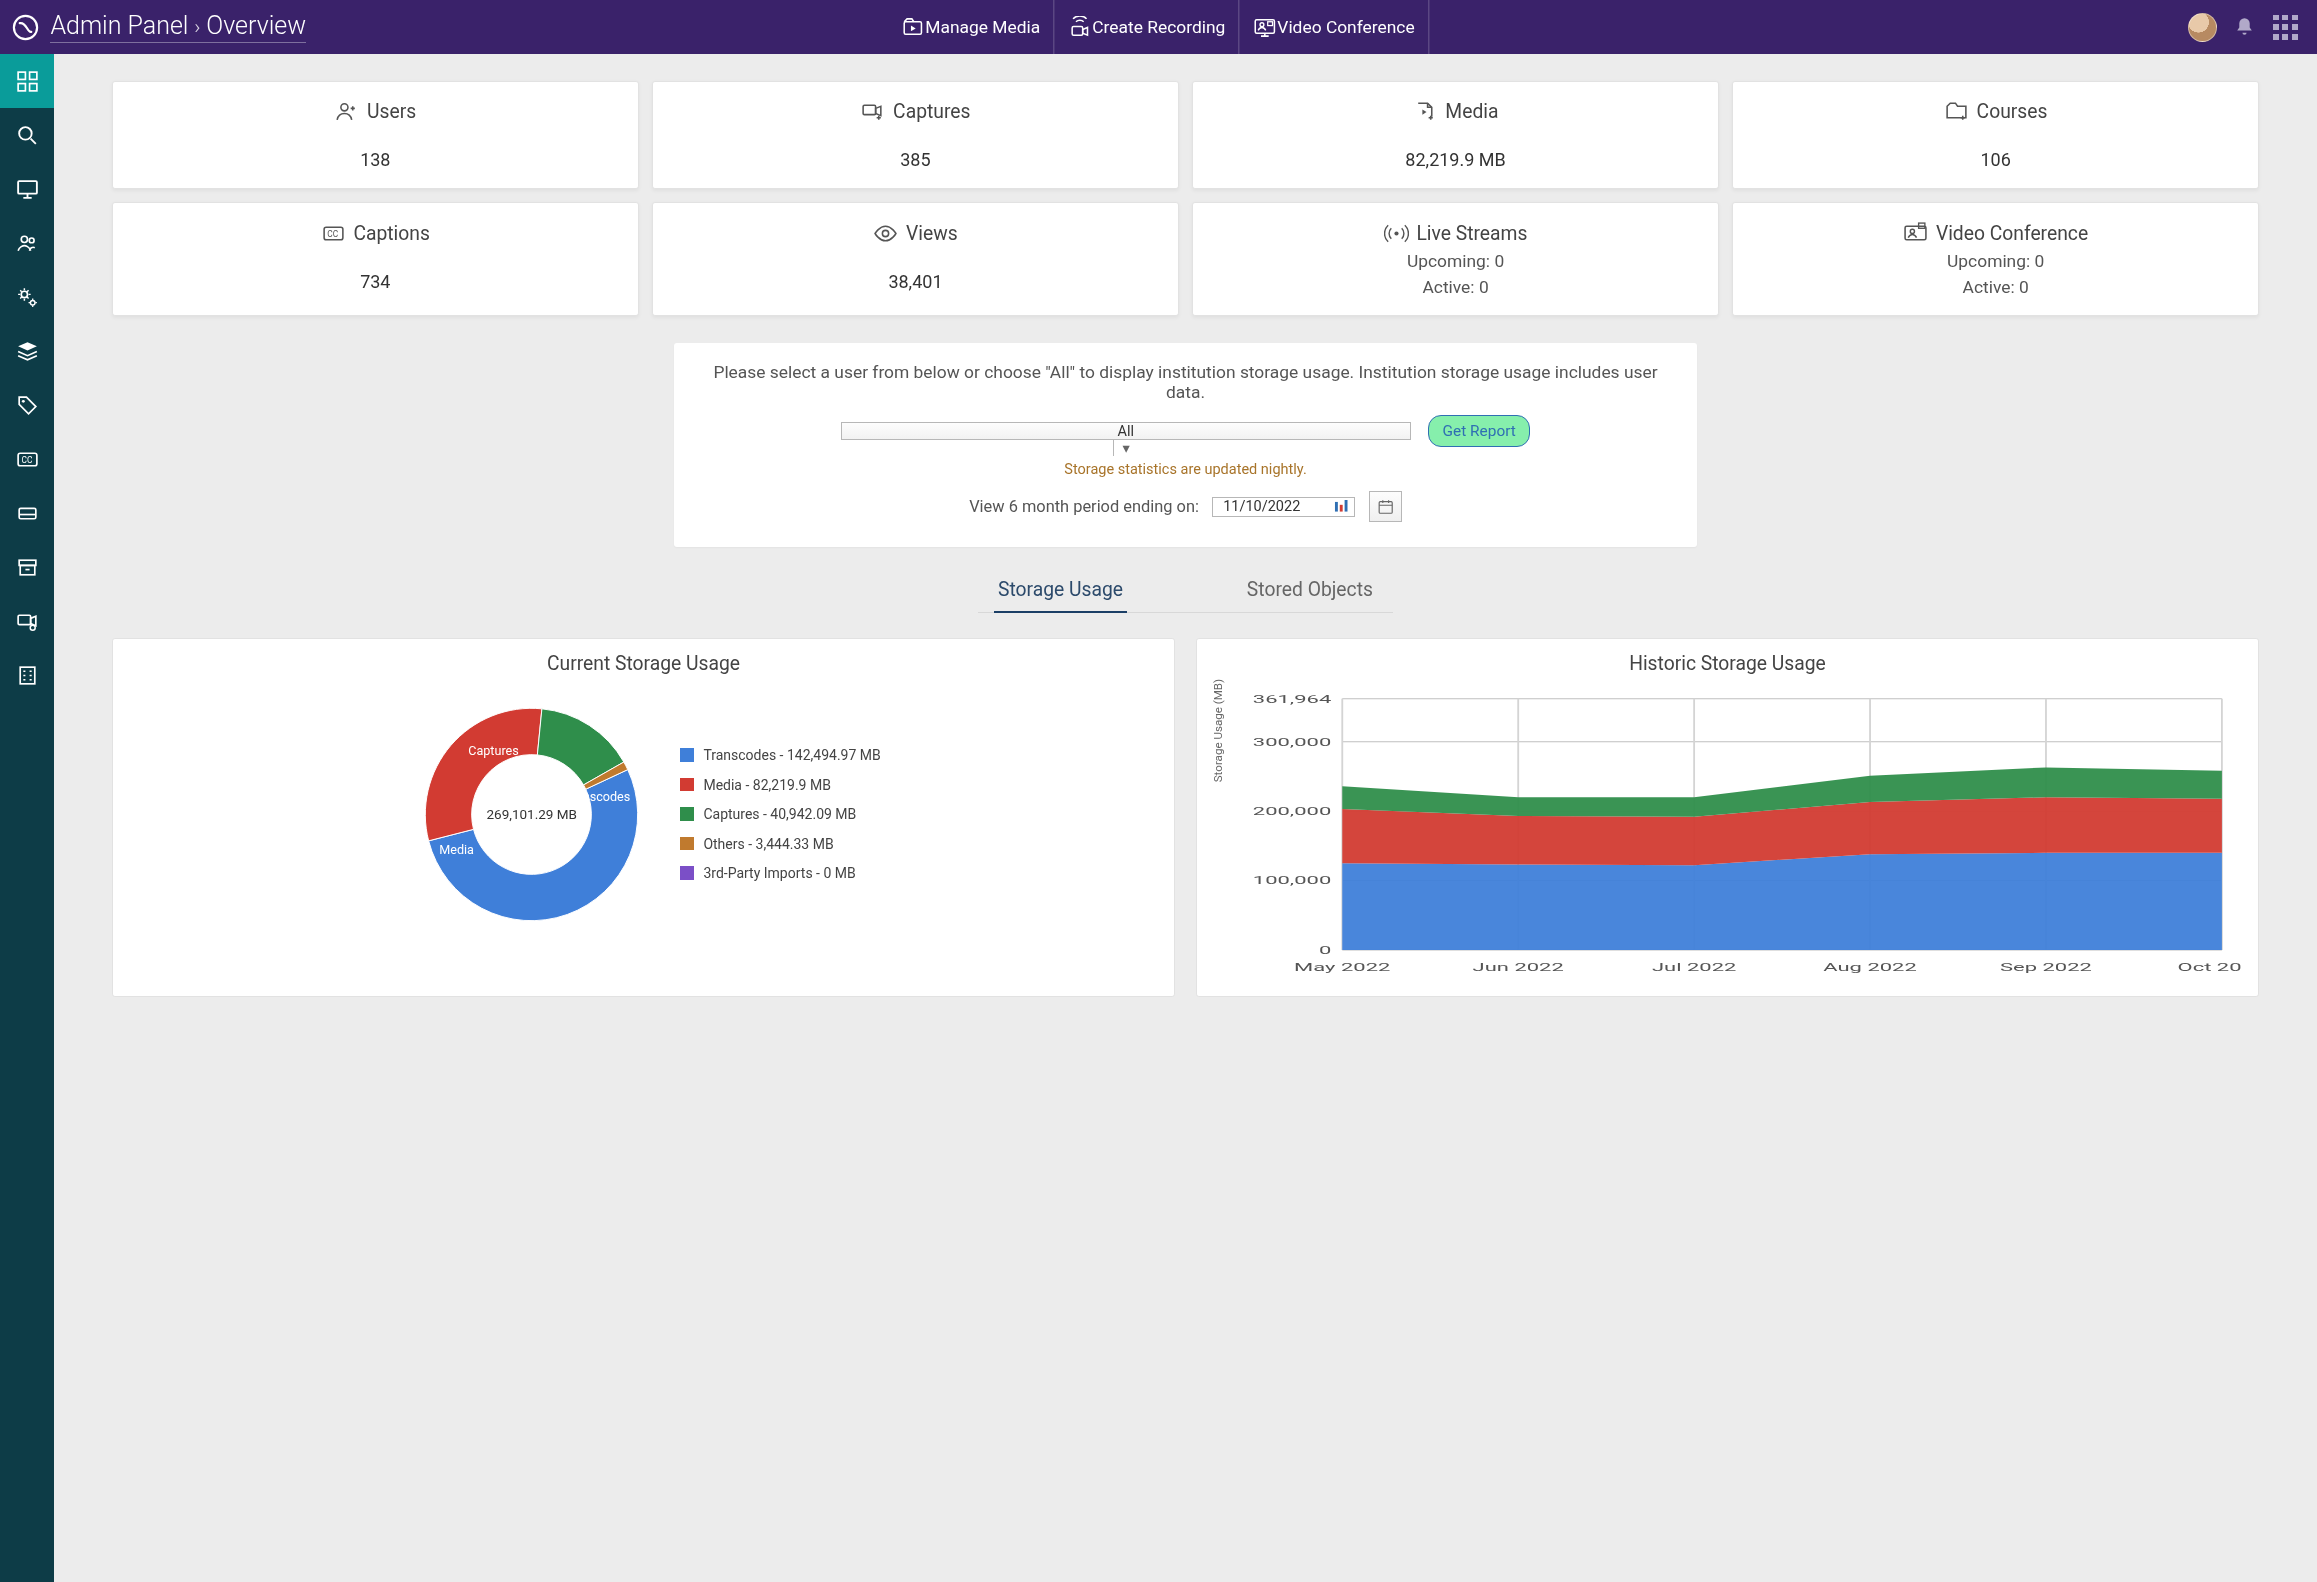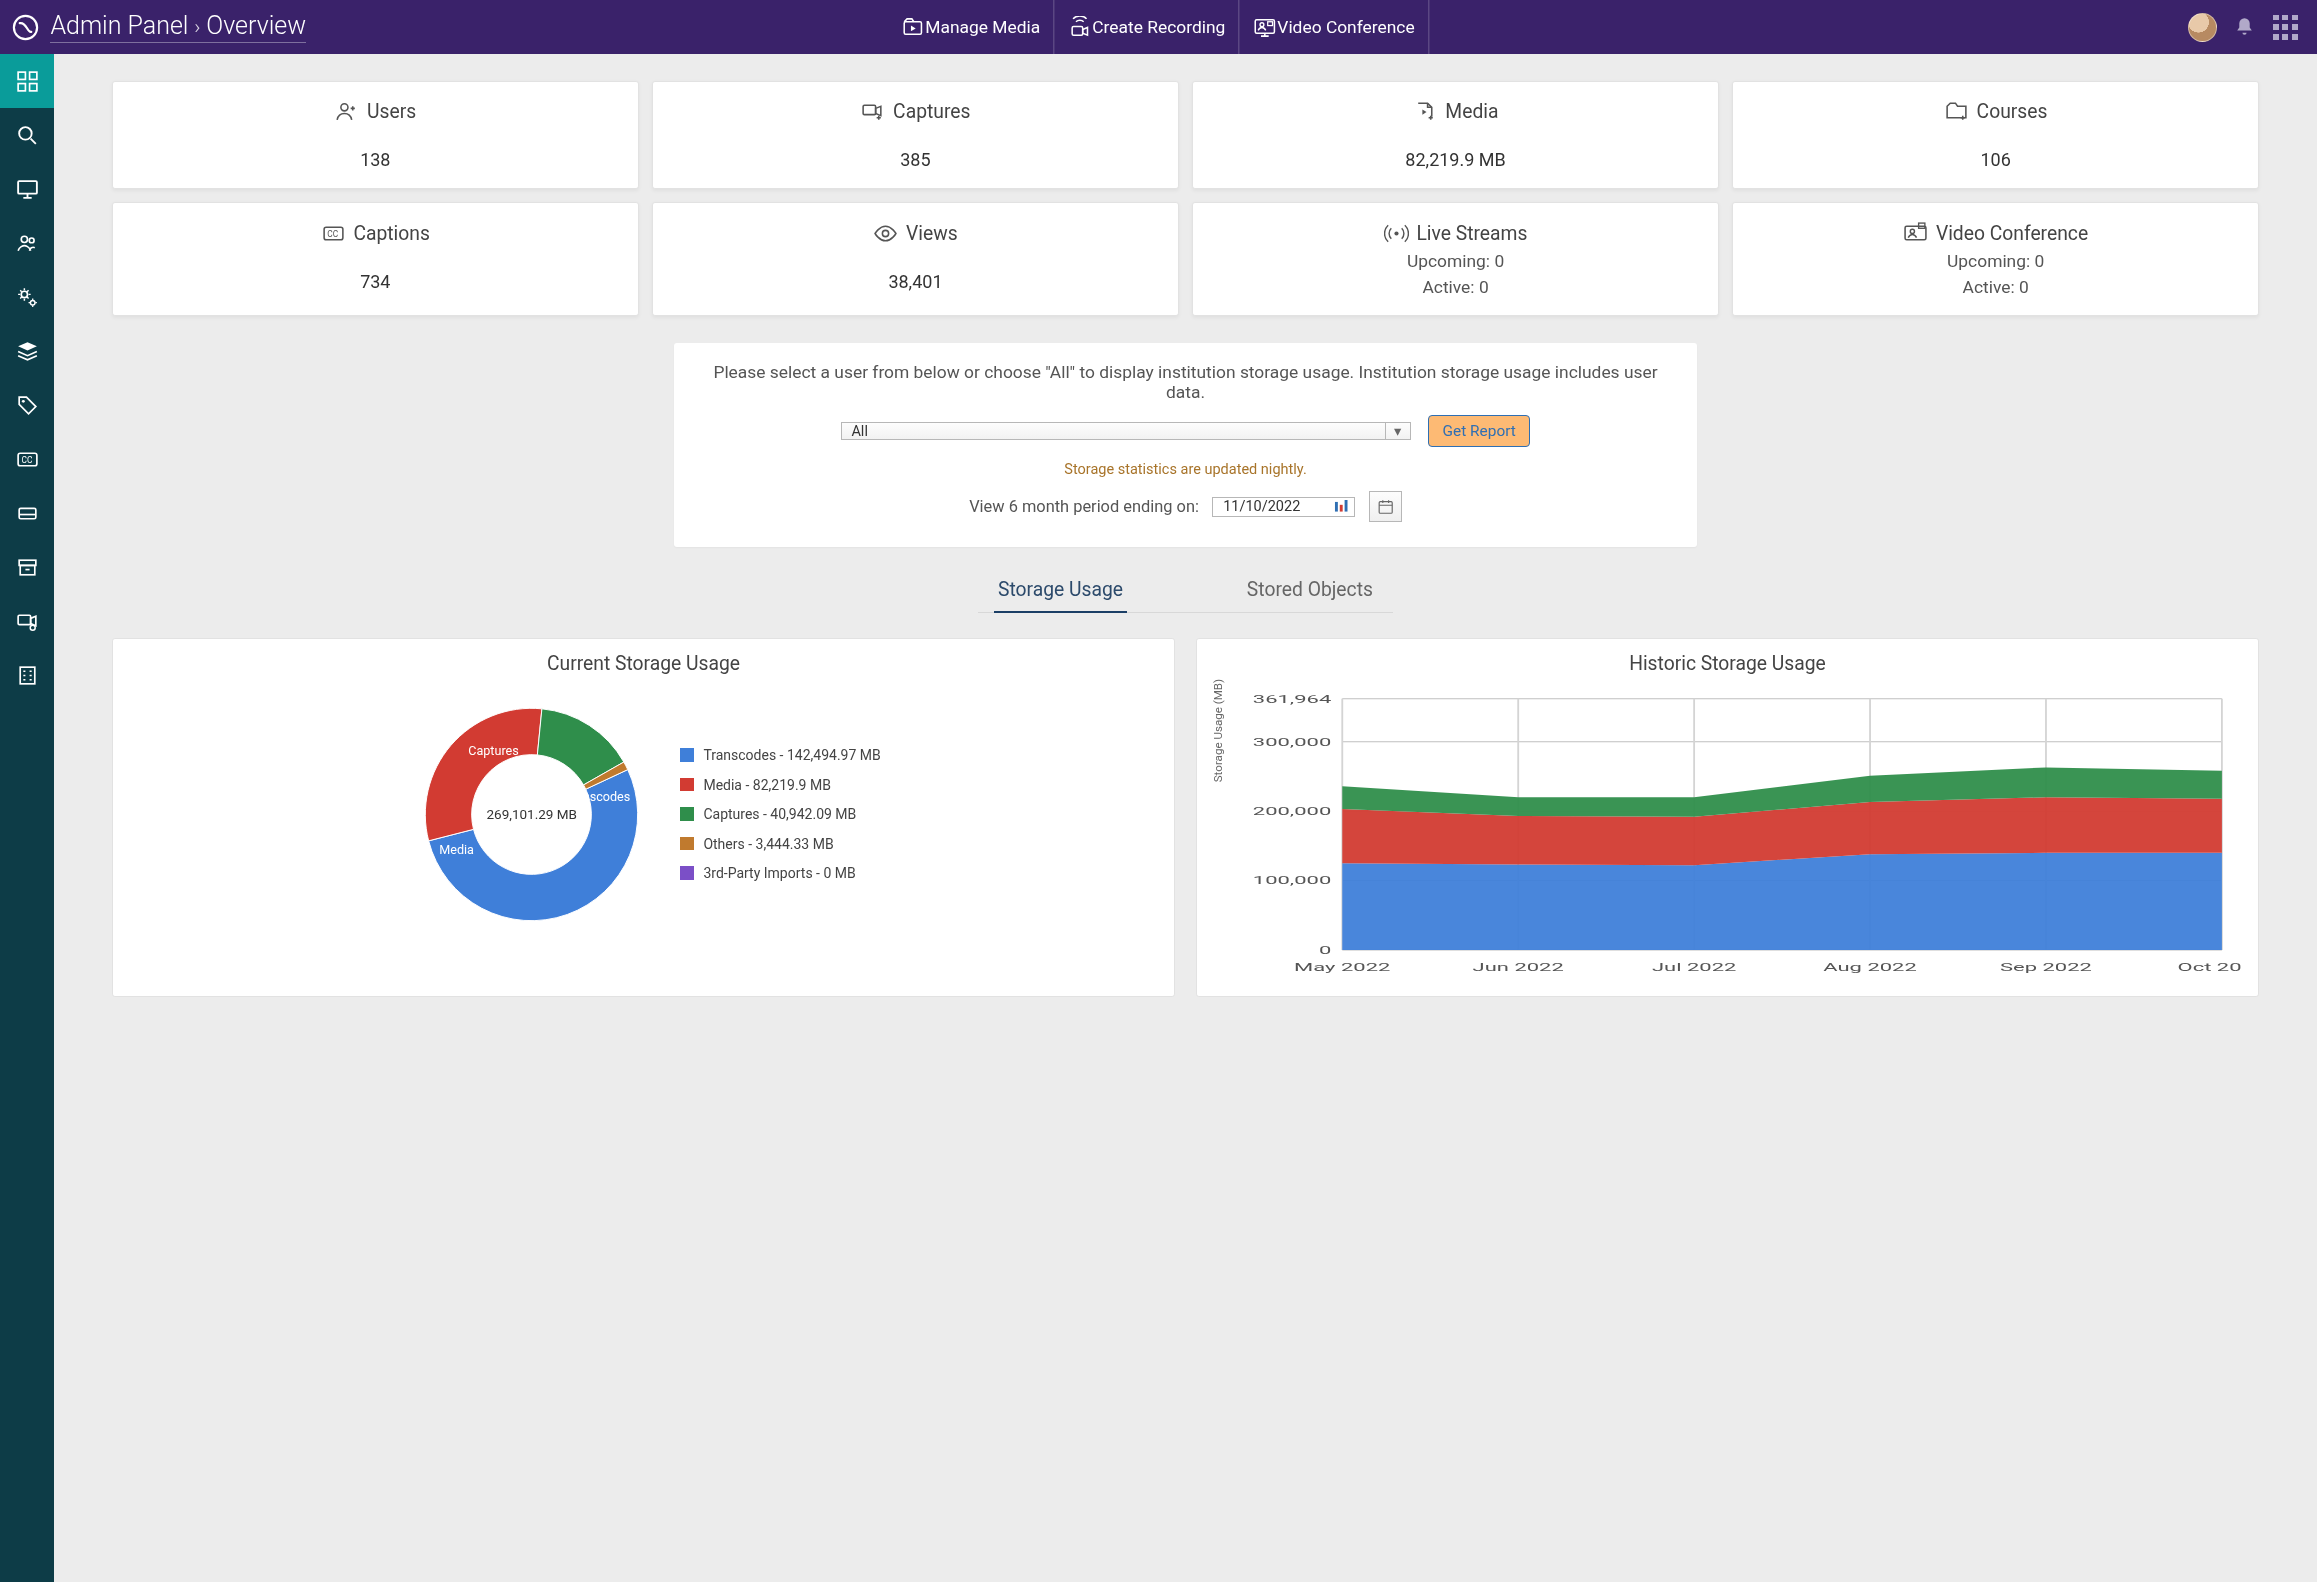--- a/index.html
+++ b/index.html
@@ -111,36 +111,36 @@
     text-align: center;
     box-shadow: 0 1px 1.9px rgba(0,0,0,.04);
   }
   .filter-panel .hint { font-size: 17.4px; color: #555; }
   .filter-row { margin-top: 13.5px; display: flex; justify-content: center; align-items: center; gap: 17.4px; }
   .select {
     width: 570px; height: 18px;
     border: 1px solid #b7b7b7;
     background: linear-gradient(#fdfdfd,#f2f2f2);
     display: flex; align-items: center;
-    font-size: 14.5px; color: #333;
+    font-size: 14.5px; color: #333; flex-direction: column;
   }
   .select .select-val { flex: 1; text-align: left; padding: 0 9.7px; }
   .select .select-arrow {
     width: 25px; height: 100%;
     border-left: 1px solid #b7b7b7;
     display: flex; align-items: center; justify-content: center;
     color: #666;
   }
   .btn-outline {
     border: 1px solid #2f6fb3;
     color: #2f6fb3;
-    background: #fdba74;
+    background: #86efac;
     padding: 5.8px 13.5px;
     font-size: 15.4px;
-    border-radius: 4px;
+    border-radius: 13px;
     cursor: pointer;
   }
   .warn { color: #a8742a; font-size: 14.5px; margin-top: 13.5px; }
   .date-row {
     margin-top: 13.5px;
     display: flex; justify-content: center; align-items: center; gap: 13.5px;
     color: #555; font-size: 16.4px;
   }
   .date-input {
     display: flex; align-items: center;

